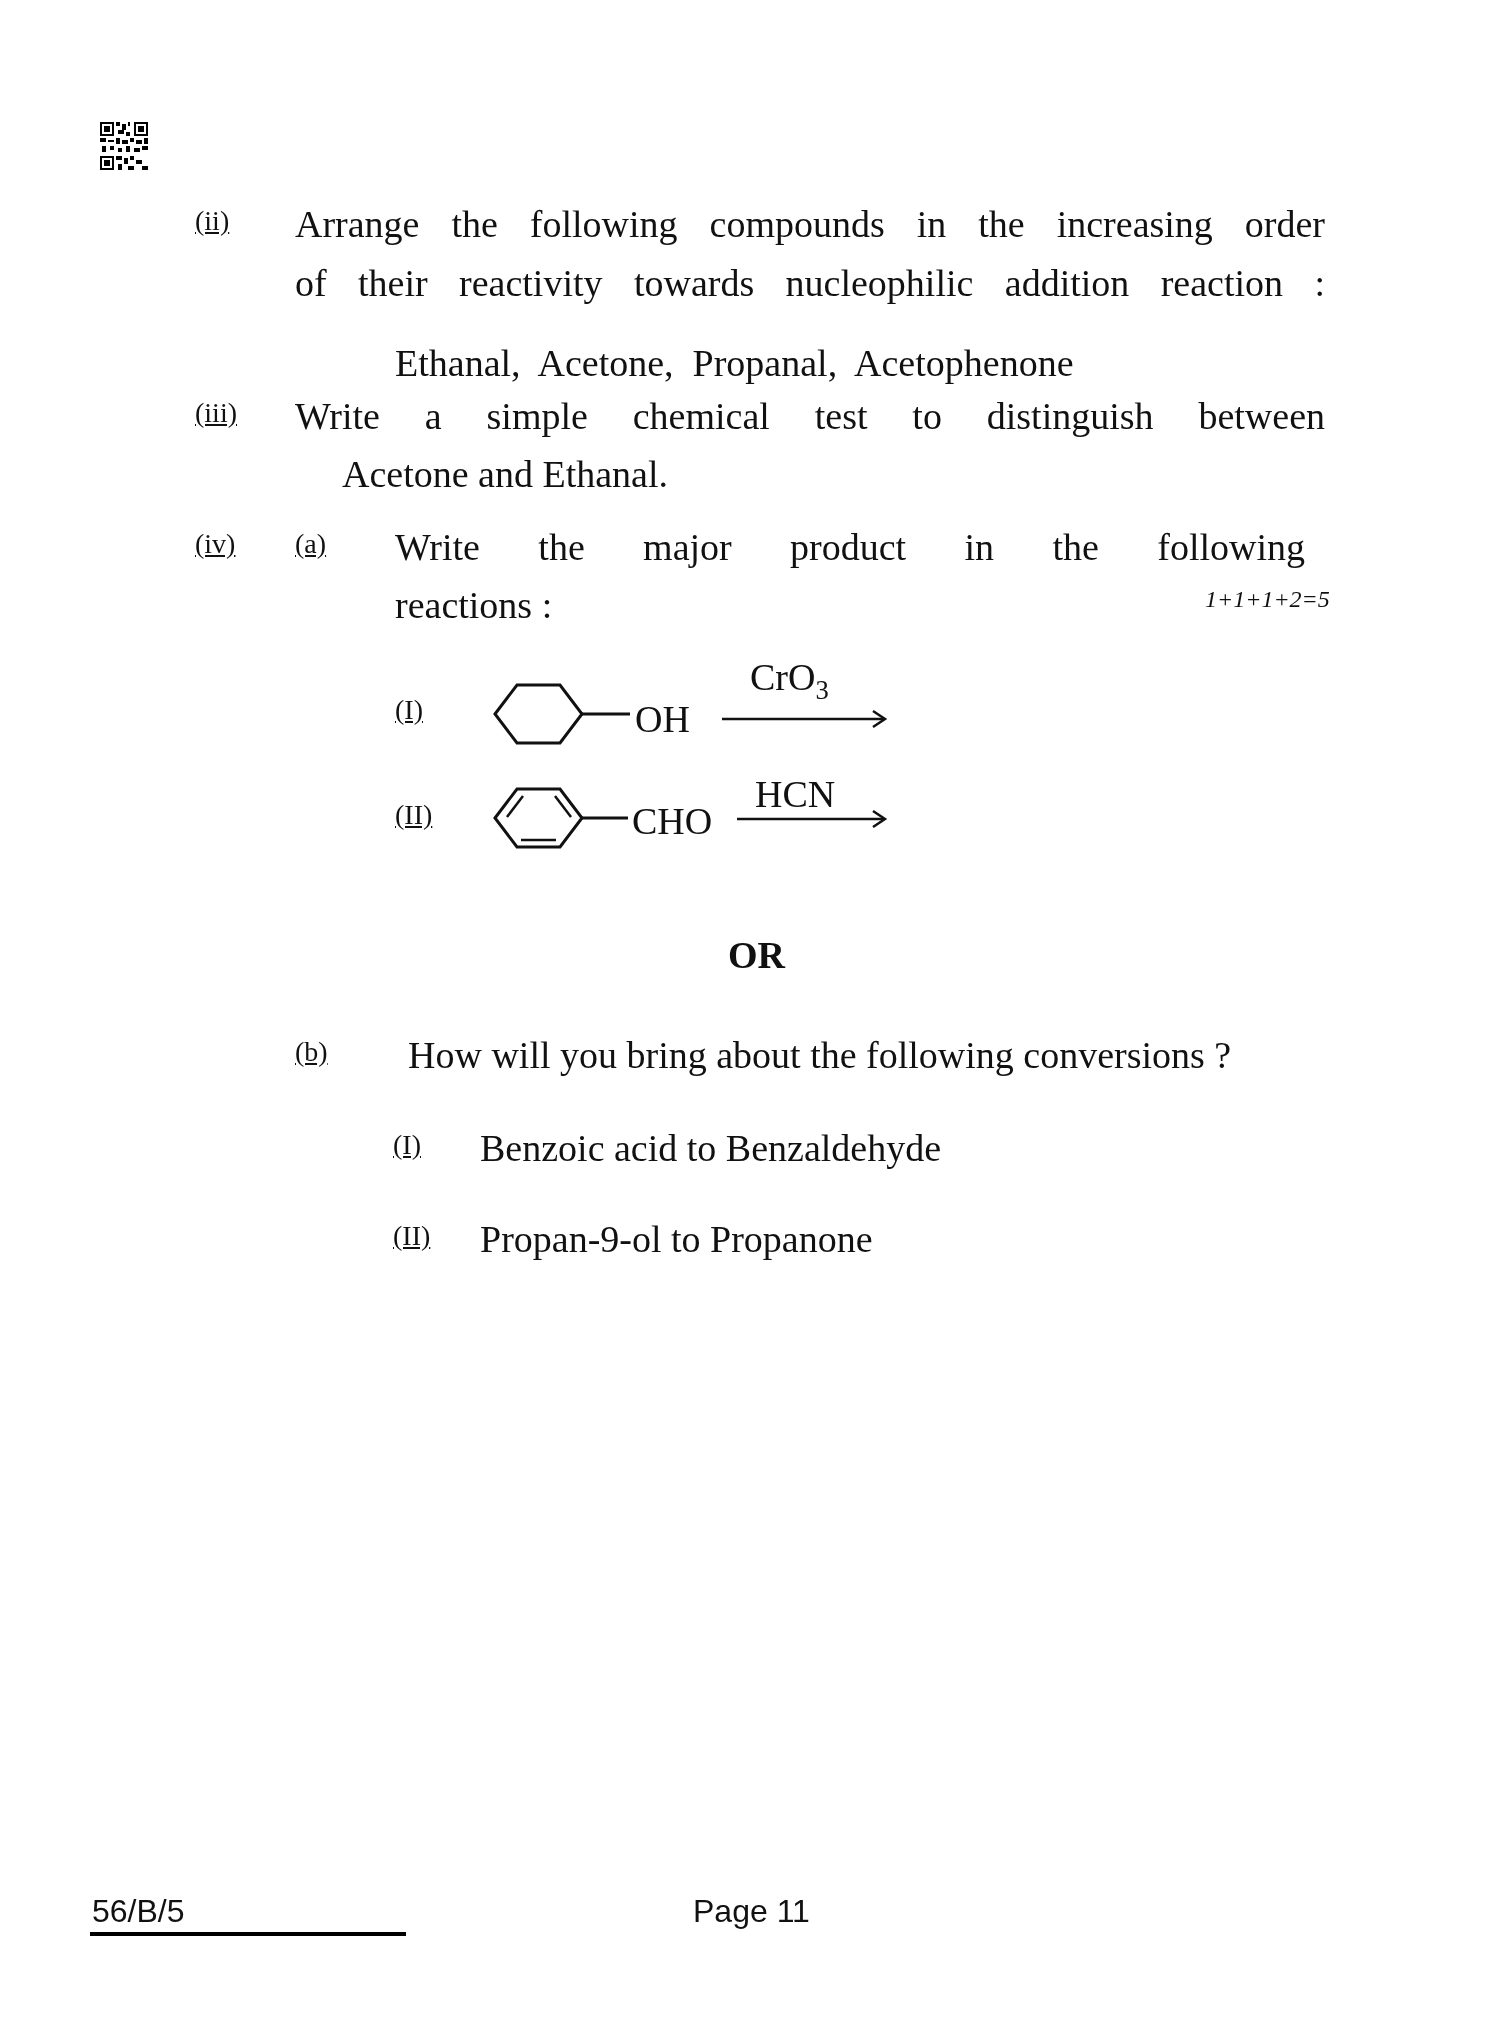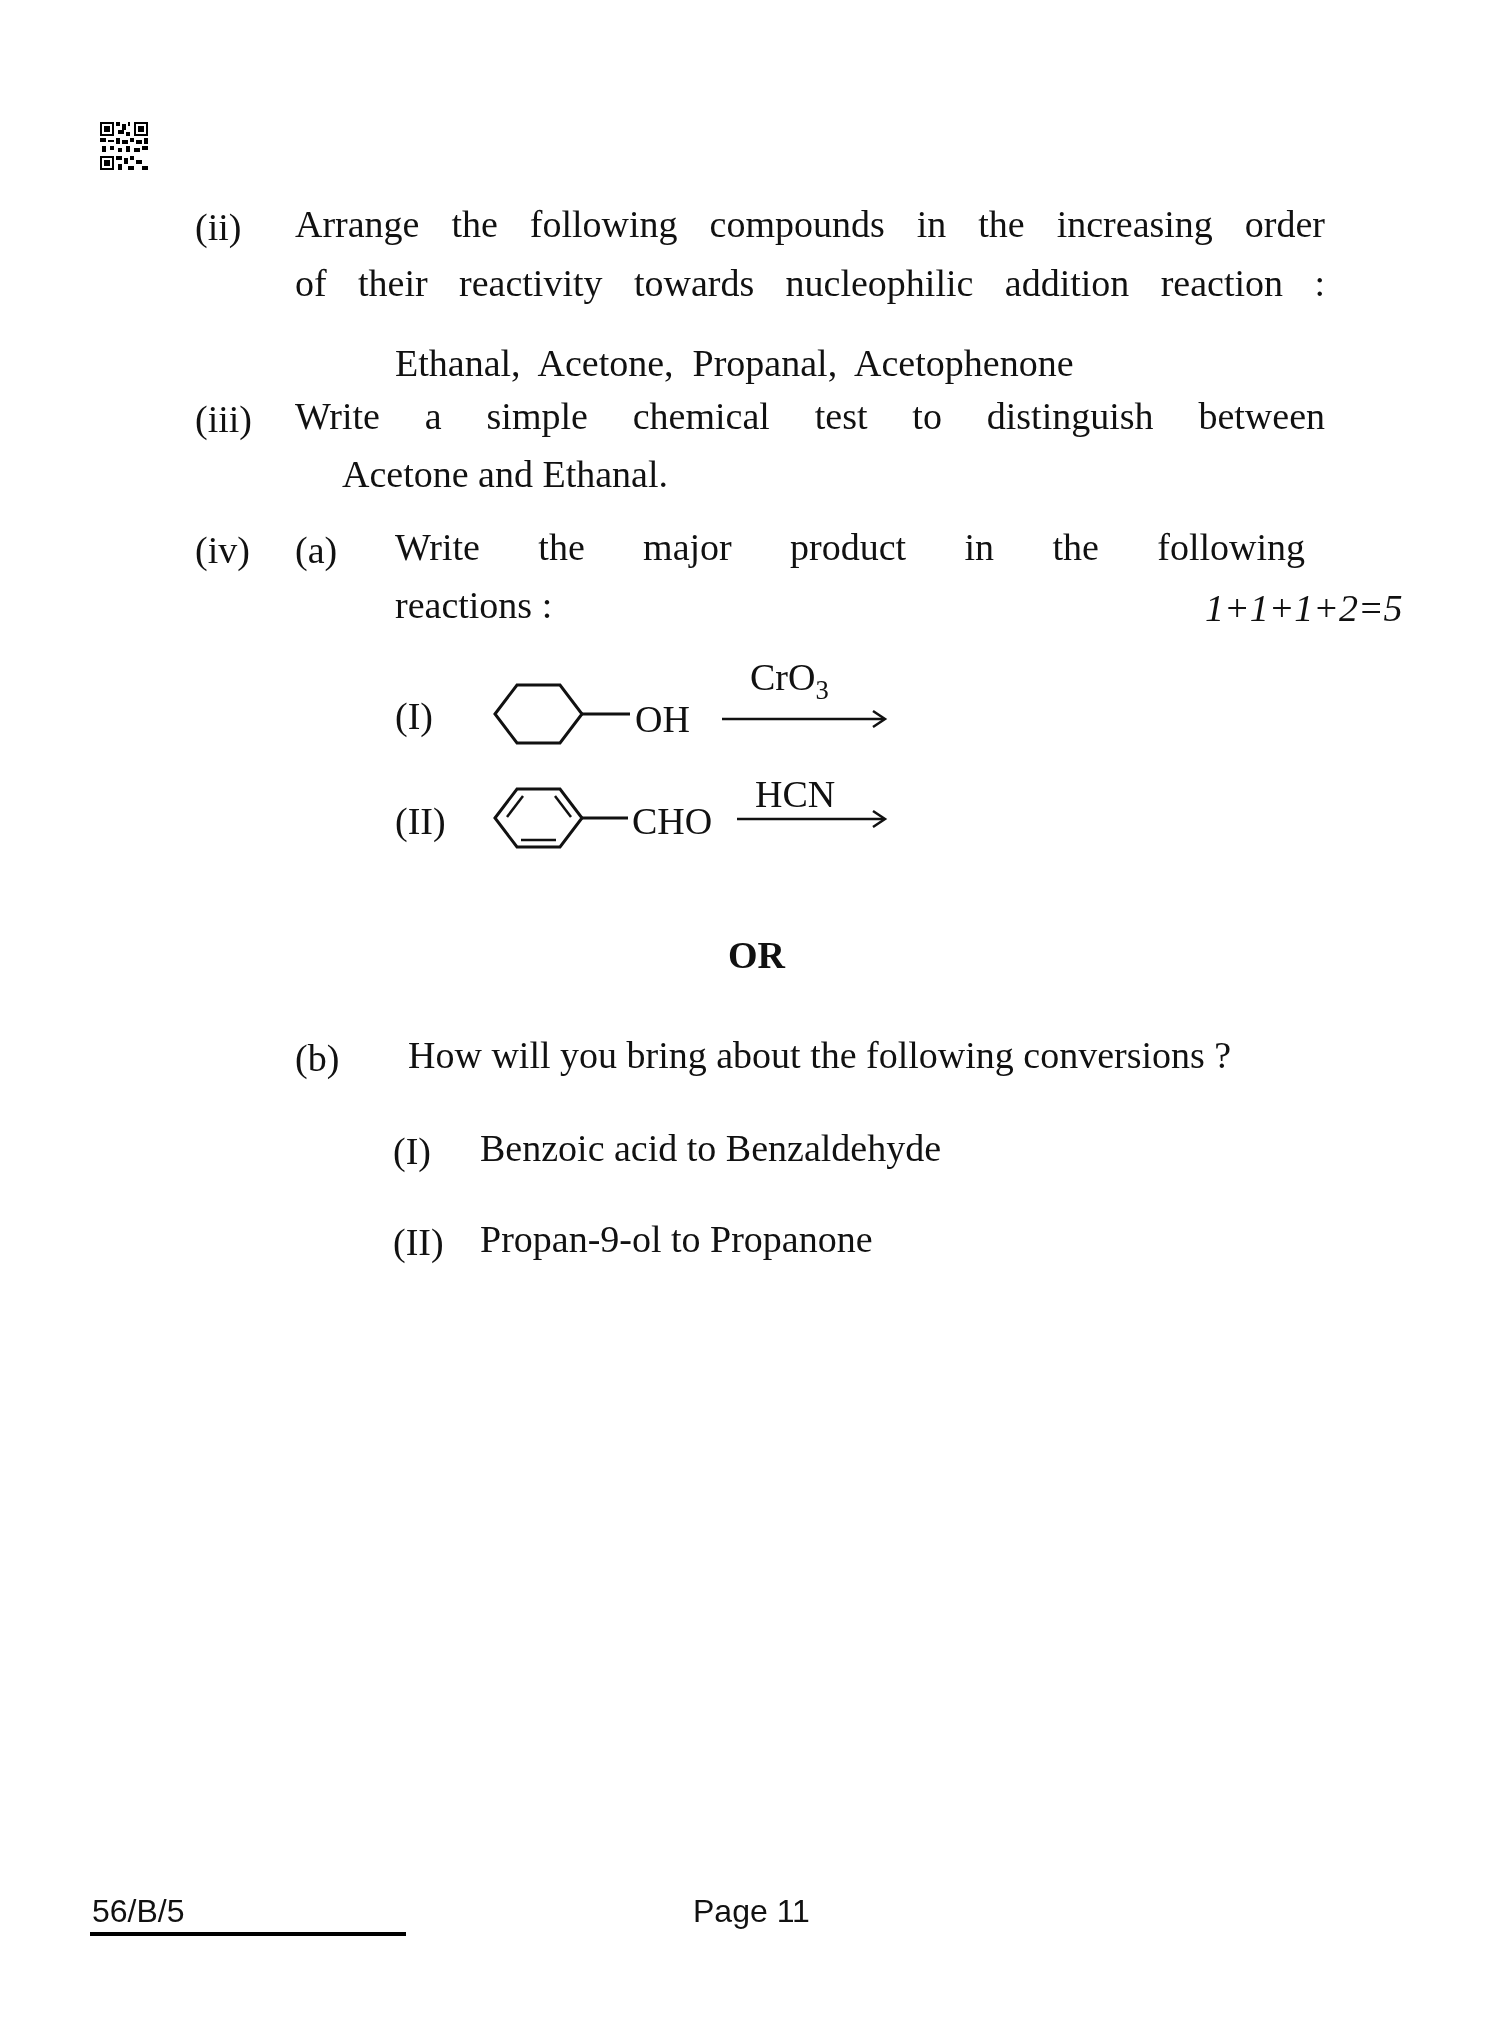--- a/index.html
+++ b/index.html
@@ -1,22 +1,22 @@
 <!DOCTYPE html>
 <html><head>
 <meta charset="utf-8">
 <style>
   html, body { margin: 0; padding: 0; background: #ffffff; }
   body { width: 1505px; height: 2034px; position: relative; overflow: hidden;
          font-family: "DejaVu Serif", "Liberation Serif", serif; color: #111; }
   .abs { position: absolute; white-space: nowrap; }
   .serif { font-family: "Liberation Serif", "DejaVu Serif", serif; font-size: 38px; line-height: 1; }
-  .label { font-family: "Liberation Serif", serif; font-size: 38px; }
+  .label { font-family: "Liberation Serif", serif; font-size: 28px; text-decoration: underline; }
   .just { text-align: justify; text-align-last: justify; white-space: normal; }
-  .marks { font-style: italic; font-family: "Liberation Serif", serif; font-size: 38px; }
+  .marks { font-style: italic; font-family: "Liberation Serif", serif; font-size: 24px; }
   .or { font-weight: bold; font-family: "Liberation Serif", serif; font-size: 38px; }
   .footer { font-family: "Liberation Sans", sans-serif; font-size: 32px; }
   .rule { position: absolute; background: #000; }
   sub { font-size: 0.7em; vertical-align: -0.35em; }
   .chem { font-family: "Liberation Serif", serif; font-size: 38px; }
 </style>
 </head>
 <body>
 
 <div class="abs" style="left:100px; top:122px; width:48px; height:48px;">

